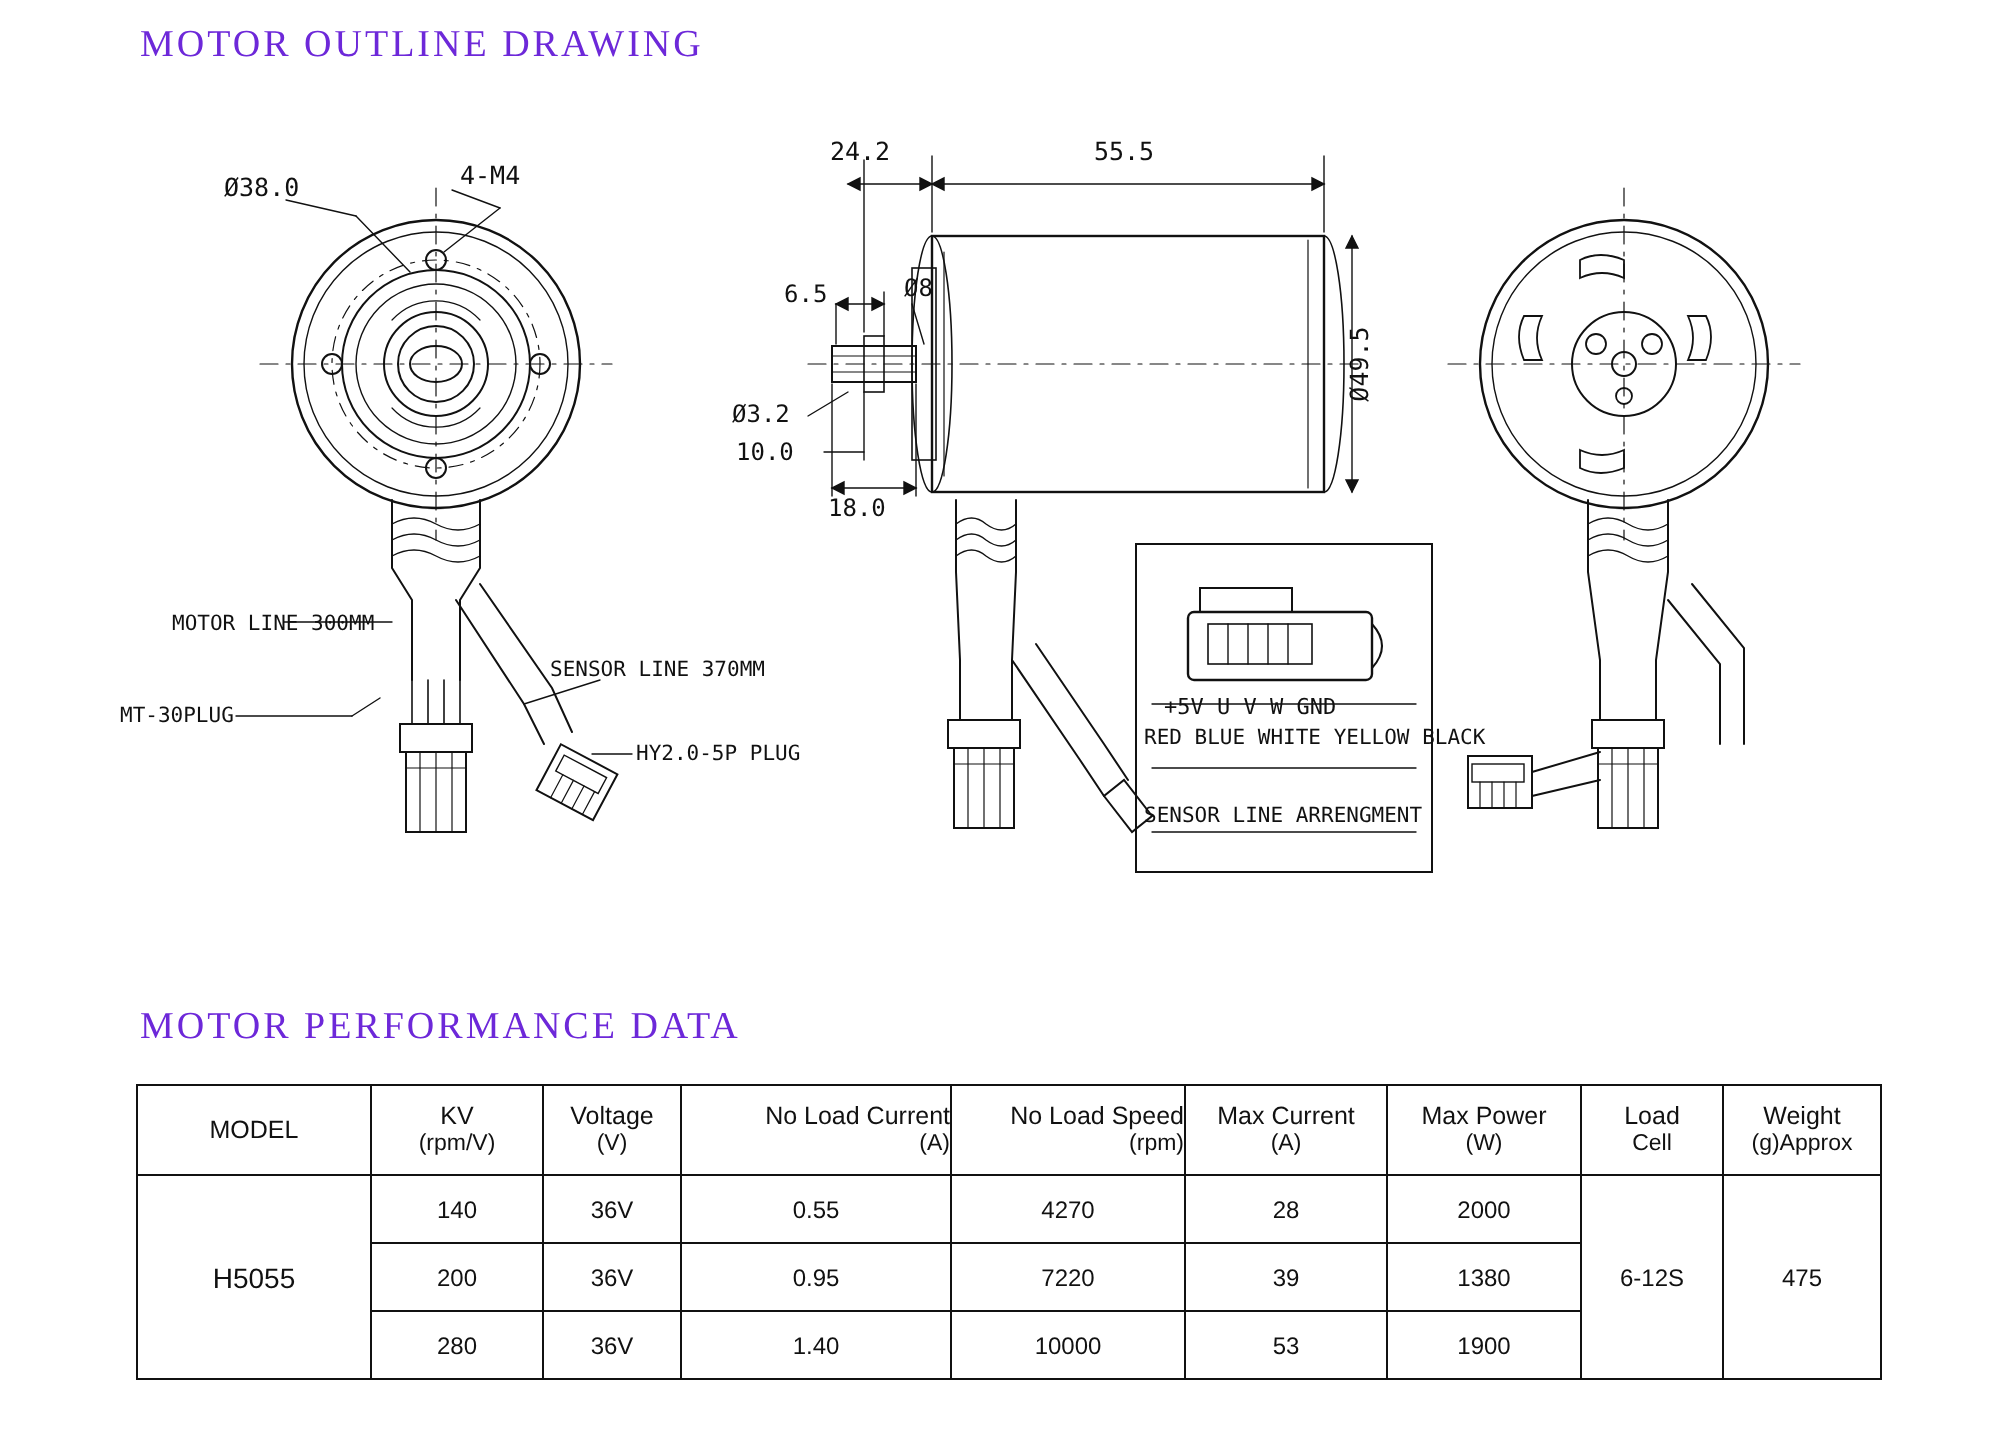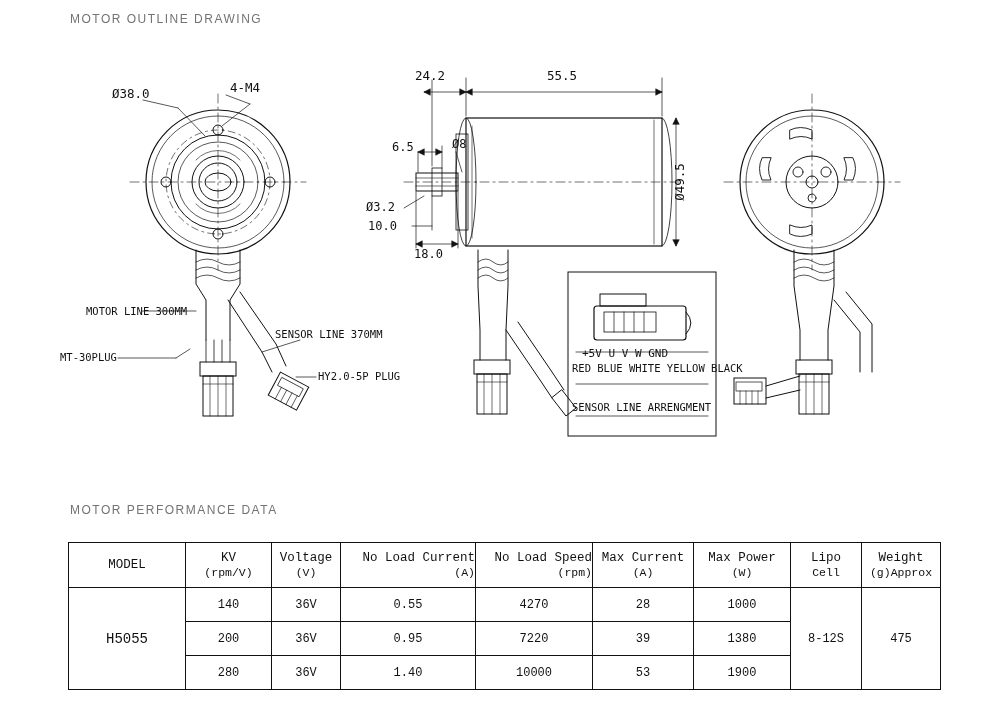--- a/index.html
+++ b/index.html
@@ -1,27 +1,27 @@
 <!DOCTYPE html>
 <html><head>
 <meta charset="utf-8">
 <style>
   html,body{margin:0;padding:0;background:#ffffff;}
   body{width:1000px;height:720px;position:relative;overflow:hidden;
        font-family:"DejaVu Sans Mono", monospace; color:#111;}
-  .title{position:absolute;font-family:Liberation Sans, sans-serif;
-         font-size:12px;letter-spacing:1.5px;color:#737373;}
+  .title{position:absolute;font-family:Liberation Serif, serif;
+         font-size:19px;letter-spacing:1.5px;color:#6d28d9;}
   #title-outline{left:70px;top:12px;}
   #title-perf{left:70px;top:503px;}
 
   svg.draw{position:absolute;left:0;top:0;width:1000px;height:500px;}
 
   
   table{position:absolute;left:68px;top:542px;border-collapse:collapse;
-        font-family:Liberation Mono, monospace;font-size:12.5px;}
+        font-family:Liberation Sans, sans-serif;font-size:12.5px;}
   table th,table td{border:1px solid #111;text-align:center;vertical-align:middle;
         padding:0;font-weight:normal;}
   thead th{height:44px;line-height:1.15;}
   tbody td{height:33px;}
   .w-model{width:116px;}
   .w-kv{width:85px;}
   .w-volt{width:68px;}
   .w-nlc{width:134px;text-align:right;}
   .w-nls{width:116px;text-align:right;}
   .w-mc{width:100px;}
@@ -274,34 +274,34 @@
 <table>
   <thead>
     <tr>
       <th class="w-model"><span>MODEL</span></th>
       <th class="w-kv"><span>KV</span><span class="sub">(rpm/V)</span></th>
       <th class="w-volt"><span>Voltage</span><span class="sub">(V)</span></th>
       <th class="w-nlc"><span>No Load Current</span><span class="sub">(A)</span></th>
       <th class="w-nls"><span>No Load Speed</span><span class="sub">(rpm)</span></th>
       <th class="w-mc"><span>Max Current</span><span class="sub">(A)</span></th>
       <th class="w-mp"><span>Max Power</span><span class="sub">(W)</span></th>
-      <th class="w-lipo"><span>Lipo</span><span class="sub">Cell</span></th>
+      <th class="w-lipo"><span>Load</span><span class="sub">Cell</span></th>
       <th class="w-weight"><span>Weight</span><span class="sub">(g)Approx</span></th>
     </tr>
   </thead>
   <tbody>
     <tr>
       <td class="model-cell" rowspan="3">H5055</td>
       <td class="big">140</td>
       <td class="big">36V</td>
       <td class="big">0.55</td>
       <td class="big">4270</td>
       <td class="big">28</td>
-      <td class="big">1000</td>
-      <td class="big" rowspan="3">8-12S</td>
+      <td class="big">2000</td>
+      <td class="big" rowspan="3">6-12S</td>
       <td class="big" rowspan="3">475</td>
     </tr>
     <tr>
       <td class="big">200</td>
       <td class="big">36V</td>
       <td class="big">0.95</td>
       <td class="big">7220</td>
       <td class="big">39</td>
       <td class="big">1380</td>
     </tr>

